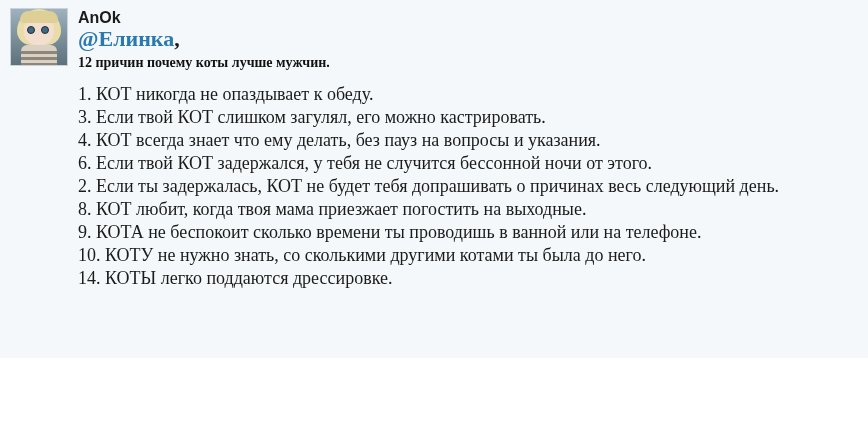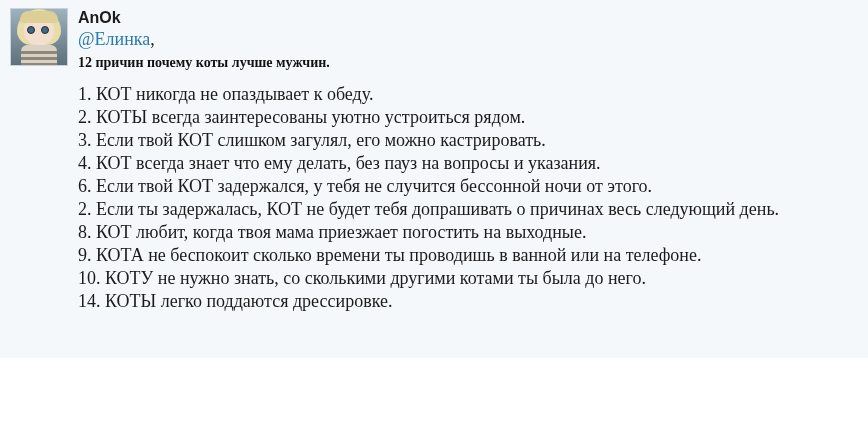--- a/index.html
+++ b/index.html
@@ -107,23 +107,24 @@
   }
   .username {
     font-family: "Liberation Sans", sans-serif;
     font-weight: bold;
     font-size: 16px;
     color: #1b1b1b;
     line-height: 19px;
     margin-bottom: 1px;
   }
   .mention-line {
-    font-size: 18px;
+    font-size: 22px;
     line-height: 22px;
     color: #1b1b1b;
+    font-weight: bold;
   }
   .mention {
     color: #2a7ab0;
     text-decoration: none;
   }
   .headline {
     font-size: 14px;
     line-height: 23px;
     font-weight: bold;
     color: #111111;
@@ -159,21 +160,20 @@
 
     <div class="content">
       <div class="username">AnOk</div>
 
       <div class="mention-line"><a class="mention" href="#">@Елинка</a><span>,</span></div>
 
       <div class="headline">12 причин почему коты лучше мужчин.</div>
 
       <div class="lines">
         <div class="line">1. КОТ никогда не опаздывает к обеду.</div>
-        <div class="line">2. КОТЫ всегда заинтересованы уютно устроиться рядом.</div>
         <div class="line">3. Если твой КОТ слишком загулял, его можно кастрировать.</div>
         <div class="line">4. КОТ всегда знает что ему делать, без пауз на вопросы и указания.</div>
         <div class="line">6. Если твой КОТ задержался, у тебя не случится бессонной ночи от этого.</div>
         <div class="line">2. Если ты задержалась, КОТ не будет тебя допрашивать о причинах весь следующий день.</div>
         <div class="line">8. КОТ любит, когда твоя мама приезжает погостить на выходные.</div>
         <div class="line">9. КОТА не беспокоит сколько времени ты проводишь в ванной или на телефоне.</div>
         <div class="line">10. КОТУ не нужно знать, со сколькими другими котами ты была до него.</div>
         <div class="line">14. КОТЫ легко поддаются дрессировке.</div>
       </div>
     </div>

